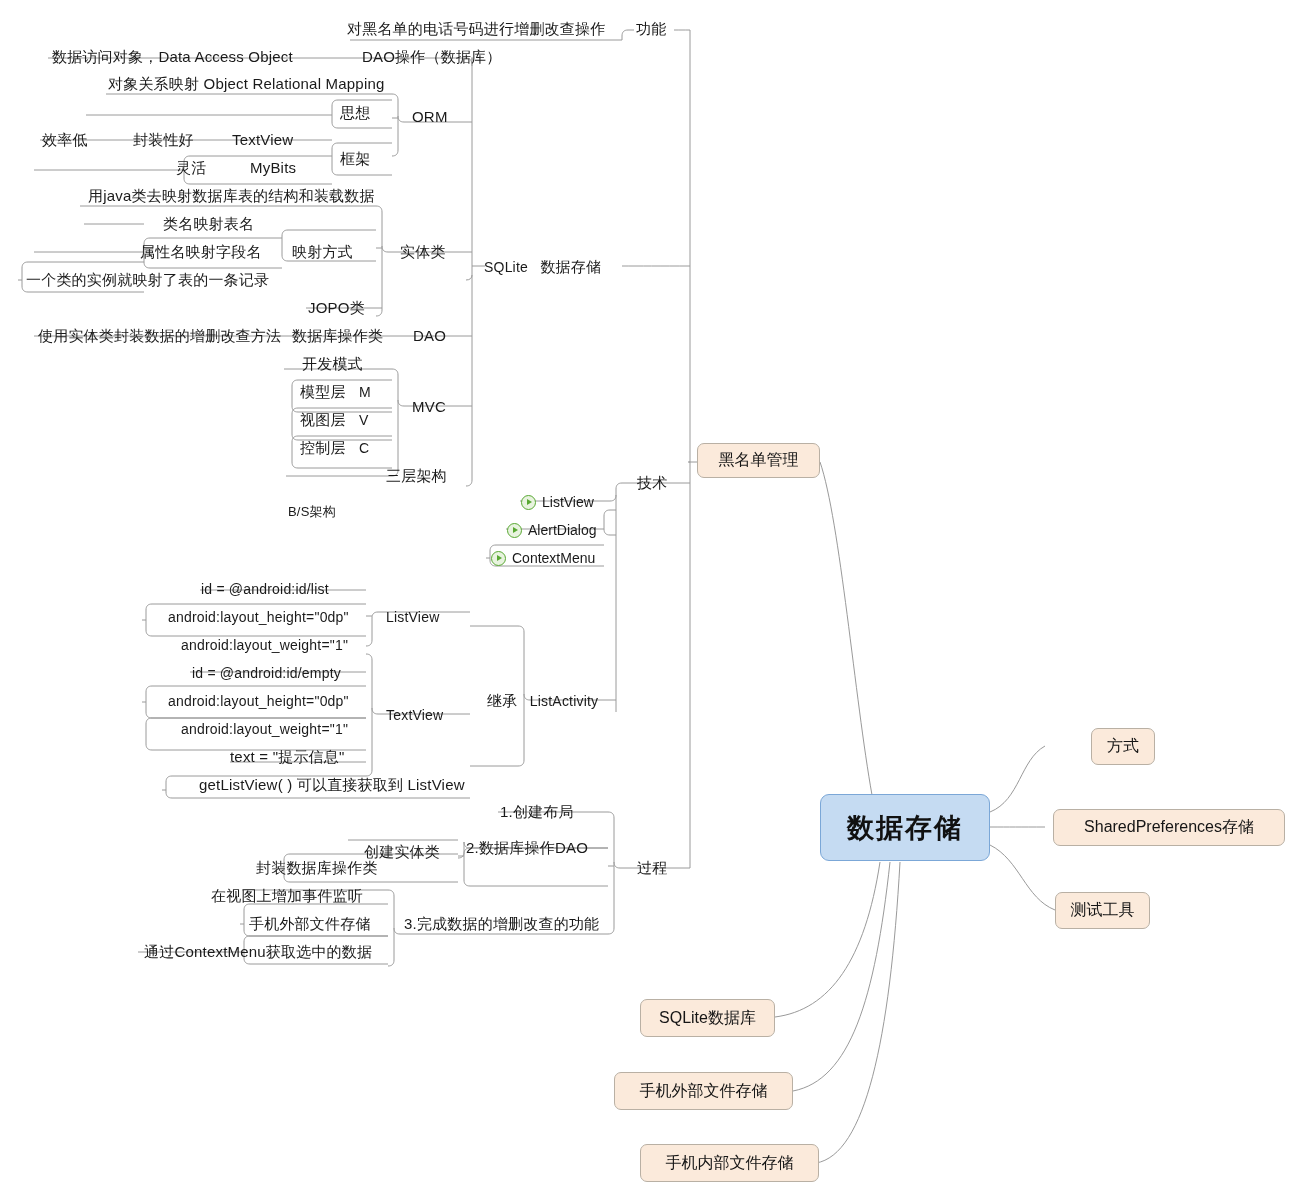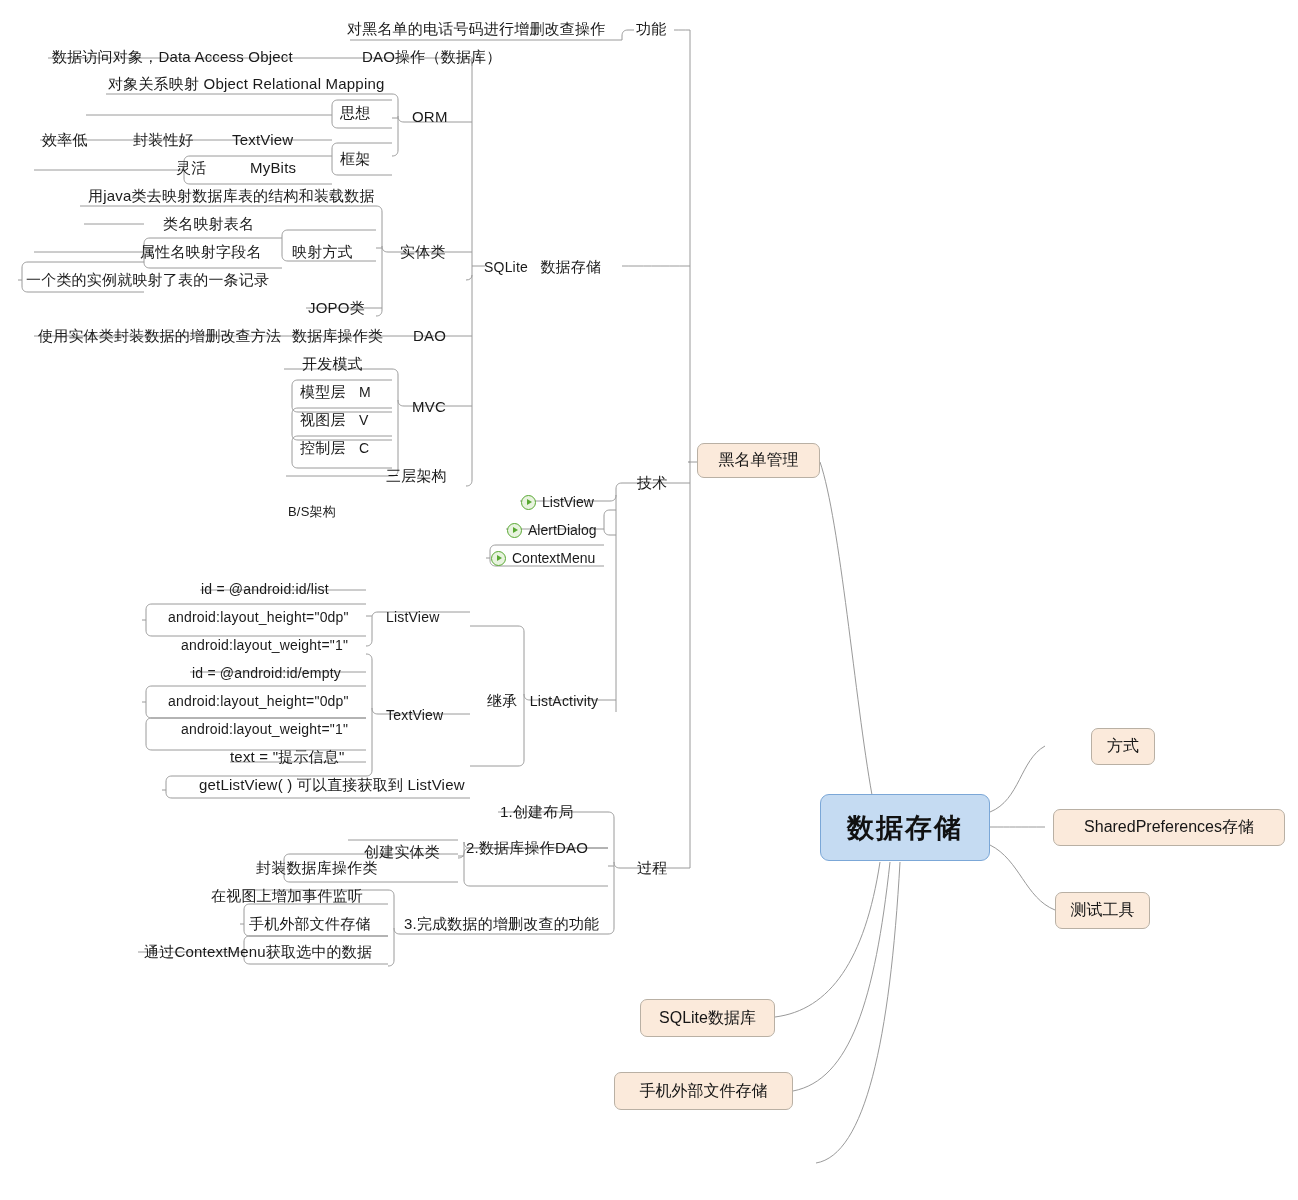--- a/index.html
+++ b/index.html
@@ -362,14 +362,15 @@
   <div class="boxnode" style="left:1091px; top:728px; width:64px; height:37px;">方式</div>
 
   <div class="boxnode" style="left:1053px; top:809px; width:232px; height:37px;">SharedPreferences存储</div>
 
   <div class="boxnode" style="left:1055px; top:892px; width:95px; height:37px;">测试工具</div>
 
   <div class="boxnode" style="left:640px; top:999px; width:135px; height:38px;">SQLite数据库</div>
 
   <div class="boxnode" style="left:614px; top:1072px; width:179px; height:38px;">手机外部文件存储</div>
 
+  <div class="boxnode" style="left:640px; top:1144px; width:179px; height:38px;">手机内部文件存储</div>
 
 </div>
 
 </body></html>

